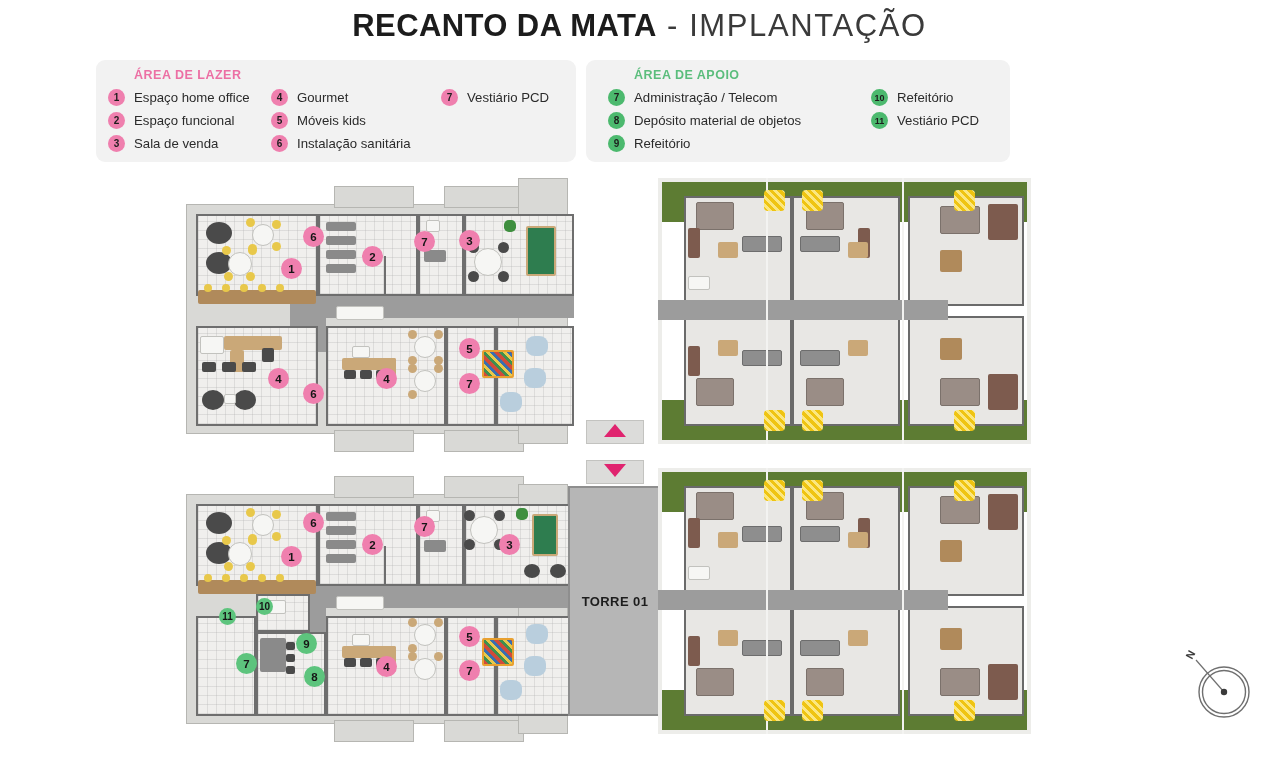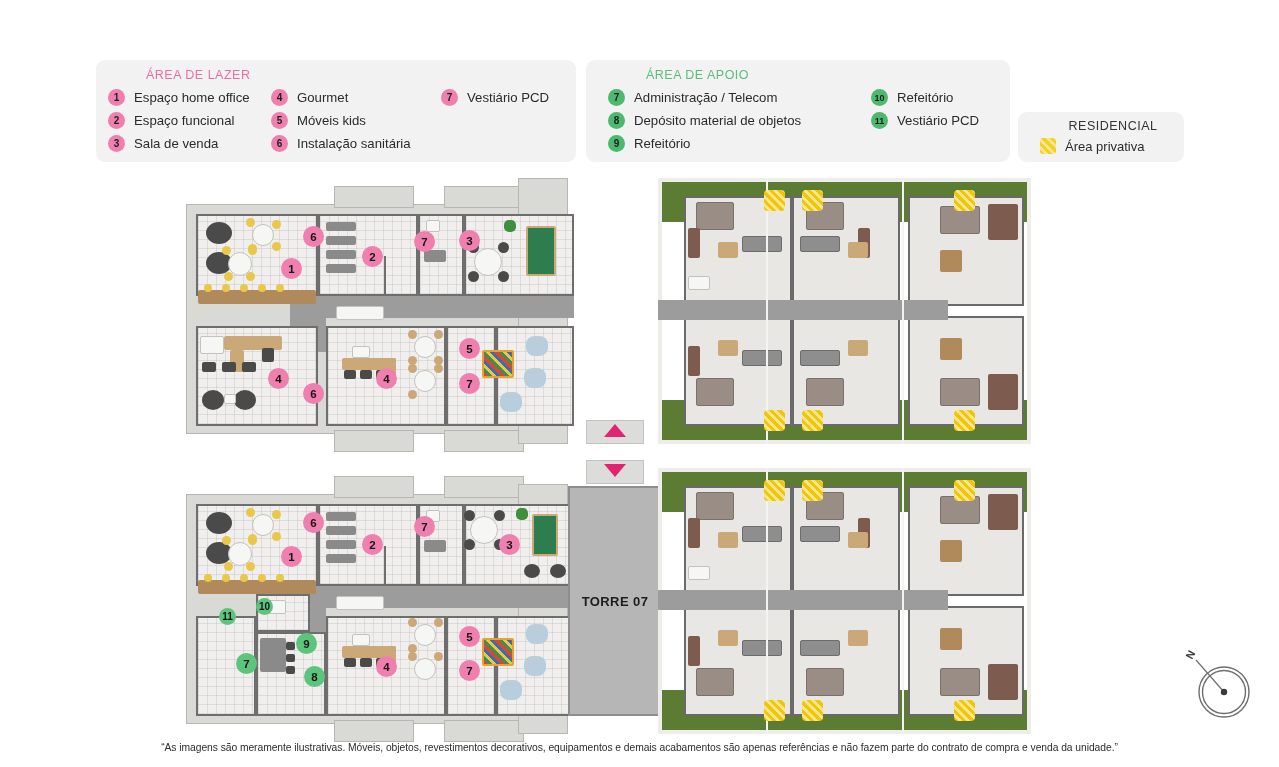--- a/index.html
+++ b/index.html
@@ -37,23 +37,22 @@
     position: absolute;
     background: #f2f2f2;
     border-radius: 9px;
   }
   #legend-lazer { left: 96px; top: 60px; width: 480px; height: 102px; }
   #legend-apoio { left: 586px; top: 60px; width: 424px; height: 102px; }
   #legend-acessos { left: 1018px; top: 60px; width: 166px; height: 45px; }
   #legend-residencial { left: 1018px; top: 112px; width: 166px; height: 50px; }
 
   .legend-head {
-    font-size: 12.5px; font-weight: normal; letter-spacing: 0.5px;
-    position: absolute;
-    margin-left: 12px;
+    font-size: 12.5px; font-weight: bold; letter-spacing: 0.5px;
+    position: absolute;
   }
   #lazer-head { color: #ec6fa4; left: 38px; top: 8px; }
   #apoio-head { color: #5bbd7c; left: 48px; top: 8px; }
   #acessos-head { color: #e8a93a; left: 0; top: 7px; width: 166px; text-align: center; }
   #residencial-head { color: #333333; left: 0; top: 7px; width: 166px; text-align: center; }
 
   .legend-col { position: absolute; }
   .legend-row {
     display: flex; align-items: center;
     height: 23px;
@@ -205,20 +204,23 @@
   #footer-text {
     font-size: 10.3px; color: #2c2c2c; letter-spacing: -0.05px;
     white-space: nowrap;
   }
 </style>
 </head>
 <body>
 
 <div id="page">
 
+  <div id="title-bar">
+    <span class="title-strong">RECANTO DA MATA</span><span class="title-light"> - IMPLANTAÇÃO</span>
+  </div>
 
   <div class="legend-panel" id="legend-lazer">
     <div class="legend-head" id="lazer-head">ÁREA DE LAZER</div>
     <div class="legend-col" style="left:12px; top:26px;">
       <div class="legend-row">
         <span class="num-badge pink">1</span>
         <span class="legend-label">Espaço home office</span>
       </div>
       <div class="legend-row">
         <span class="num-badge pink">2</span>
@@ -273,27 +275,20 @@
         <span class="legend-label">Refeitório</span>
       </div>
       <div class="legend-row">
         <span class="num-badge green" style="font-size:9px;">11</span>
         <span class="legend-label">Vestiário PCD</span>
       </div>
     </div>
   </div>
 
 
-  <div class="legend-panel" id="legend-residencial">
-    <div class="legend-head" id="residencial-head">RESIDENCIAL</div>
-    <div class="mini-row" style="top:26px;">
-      <span class="hatch-swatch"></span>
-      <span class="mini-label">Área privativa</span>
-    </div>
-  </div>
 
   <div class="plan" id="plan-torre02">
     <div class="plan-inner">
 
       <div class="slab" style="left:0; top:26px; width:360px; height:230px;"></div>
       <div class="slab" style="left:148px; top:8px; width:80px; height:22px;"></div>
       <div class="slab" style="left:258px; top:8px; width:80px; height:22px;"></div>
       <div class="slab" style="left:148px; top:252px; width:80px; height:22px;"></div>
       <div class="slab" style="left:258px; top:252px; width:80px; height:22px;"></div>
       <div class="slab" style="left:332px; top:0; width:50px; height:266px;"></div>
@@ -557,21 +552,21 @@
       <div class="marker green small" style="left:33px; top:140px;">11</div>
       <div class="marker green small" style="left:70px; top:130px;">10</div>
       <div class="marker green" style="left:110px; top:165px;">9</div>
       <div class="marker green" style="left:50px; top:185px;">7</div>
       <div class="marker green" style="left:118px; top:198px;">8</div>
       <div class="marker pink" style="left:190px; top:188px;">4</div>
       <div class="marker pink" style="left:273px; top:158px;">5</div>
       <div class="marker pink" style="left:273px; top:192px;">7</div>
 
       <div class="tower-block" style="left:382px; top:18px; width:94px; height:230px;">
-        <span class="tower-label">TORRE 07</span>
+        <span class="tower-label">TORRE 01</span>
       </div>
 
       <div class="res-wing" style="left:472px; top:0; width:373px; height:266px;">
         <div class="lawn" style="left:4px; top:4px; width:365px; height:40px;"></div>
         <div class="lawn" style="left:4px; top:222px; width:365px; height:40px;"></div>
         <div class="lawn-edge" style="left:0; top:0; width:373px; height:4px;"></div>
         <div class="lawn-edge" style="left:0; top:262px; width:373px; height:4px;"></div>
         <div class="lawn-edge" style="left:0; top:0; width:4px; height:266px;"></div>
         <div class="lawn-edge" style="left:369px; top:0; width:4px; height:266px;"></div>
 
@@ -624,17 +619,14 @@
   <div id="compass">
     <svg width="86" height="74" viewBox="0 0 86 74">
       <circle cx="44" cy="44" r="25" fill="none" stroke="#6f6f6f" stroke-width="1.4"></circle>
       <circle cx="44" cy="44" r="21.5" fill="none" stroke="#6f6f6f" stroke-width="1.4"></circle>
       <line x1="44" y1="44" x2="16" y2="12" stroke="#6f6f6f" stroke-width="1.2"></line>
       <circle cx="44" cy="44" r="3.2" fill="#3a3a3a"></circle>
       <text x="12" y="12" fill="#3a3a3a" font-family="'Liberation Sans', sans-serif" font-size="11" font-weight="bold" transform="rotate(-62 12 12)">N</text>
     </svg>
   </div>
 
-  <div id="footer">
-    <span id="footer-text">“As imagens são meramente ilustrativas. Móveis, objetos, revestimentos decorativos, equipamentos e demais  acabamentos são apenas referências e não fazem parte do contrato de compra e venda da unidade.”</span>
-  </div>
 
 </div>
 
 </body></html>

